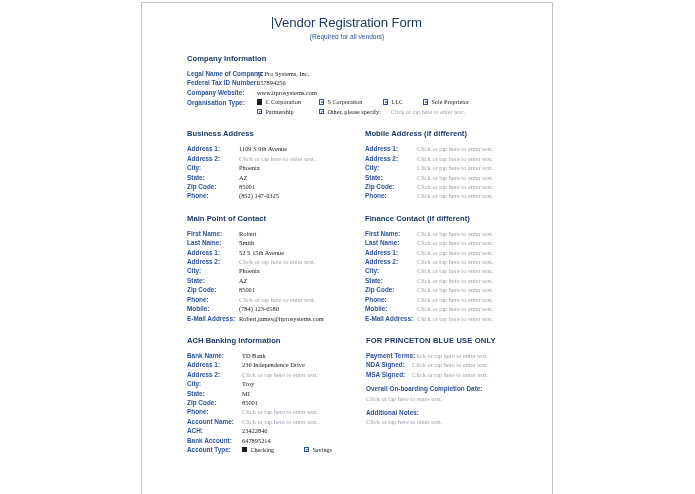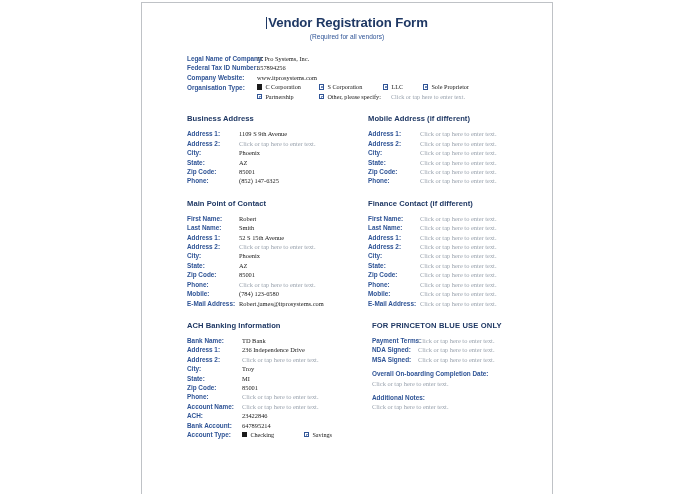--- a/index.html
+++ b/index.html
@@ -72,21 +72,21 @@
     letter-spacing: .15px;
   }
 
   
   .title-block {
     text-align: center;
     margin-top: 10px;
   }
   .doc-title {
     font-size: 13.2px;
-    font-weight: bold;
+    font-weight: normal;
     color: #1f3864;
     letter-spacing: -.1px;
     position: relative;
     display: inline-block;
   }
   .caret {
     display: inline-block;
     width: 1px;
     height: 12px;
     background: #1f3864;
@@ -111,21 +111,21 @@
     margin: 0 0 6px 0;
     letter-spacing: .05px;
   }
   .sect-title.caps { letter-spacing: .15px; }
 
   .block { margin-bottom: 13px; }
 
   
   .cols {
     display: flex;
-    gap: 30px;
+    gap: 24px;
   }
   .col { width: 50%; }
 
   
   .frow {
     display: flex;
     align-items: baseline;
     line-height: 9.4px;
     white-space: nowrap;
   }
@@ -210,20 +210,21 @@
 
 
     <div class="title-block">
       <div class="doc-title"><span class="caret"></span><span>Vendor Registration Form</span></div>
       <div class="doc-sub">(Required for all vendors)</div>
     </div>
 
     <div class="content">
 
       <div class="block">
+        <div class="sect-title">Company Information</div>
 
         <div class="frow">
           <span class="flabel w4">Legal Name of Company:</span>
           <span class="fval">IT Pro Systems, Inc.</span>
         </div>
         <div class="frow">
           <span class="flabel w4">Federal Tax ID Number:</span>
           <span class="fval">657894256</span>
         </div>
         <div class="frow">

